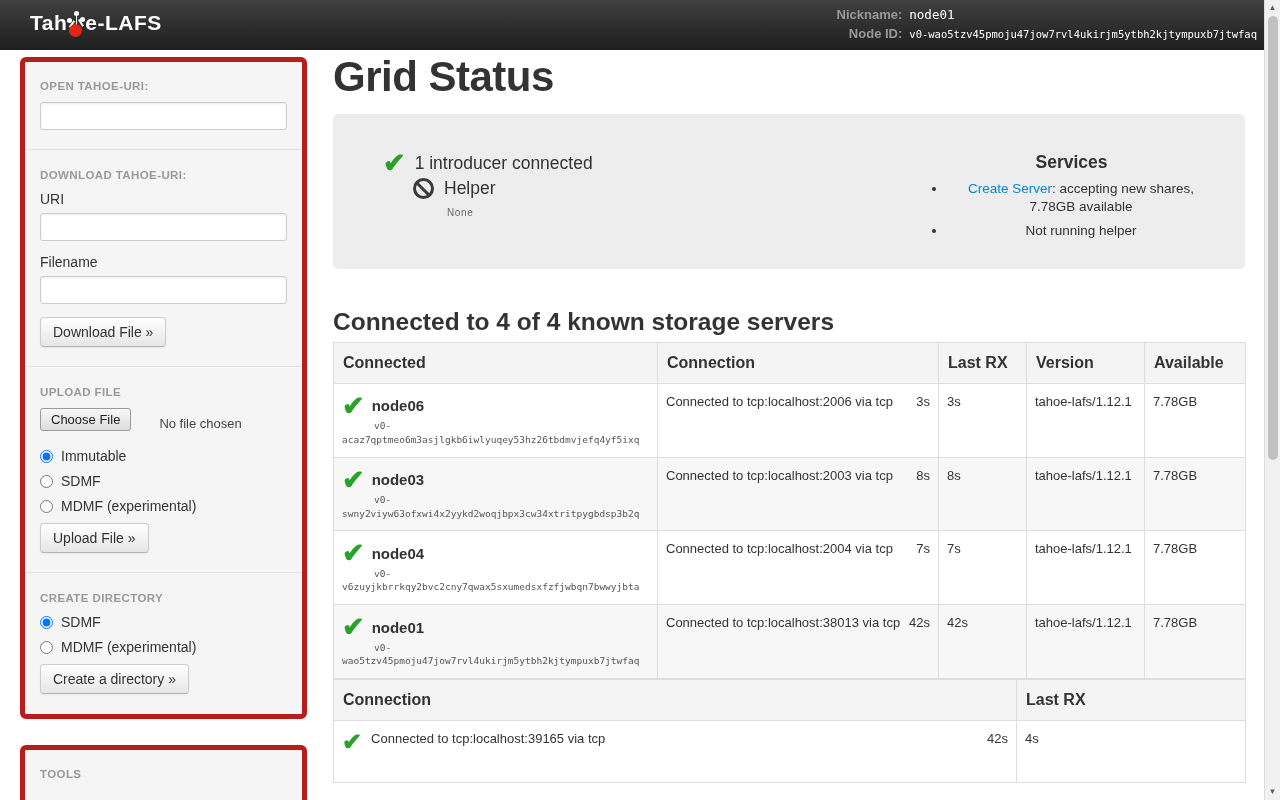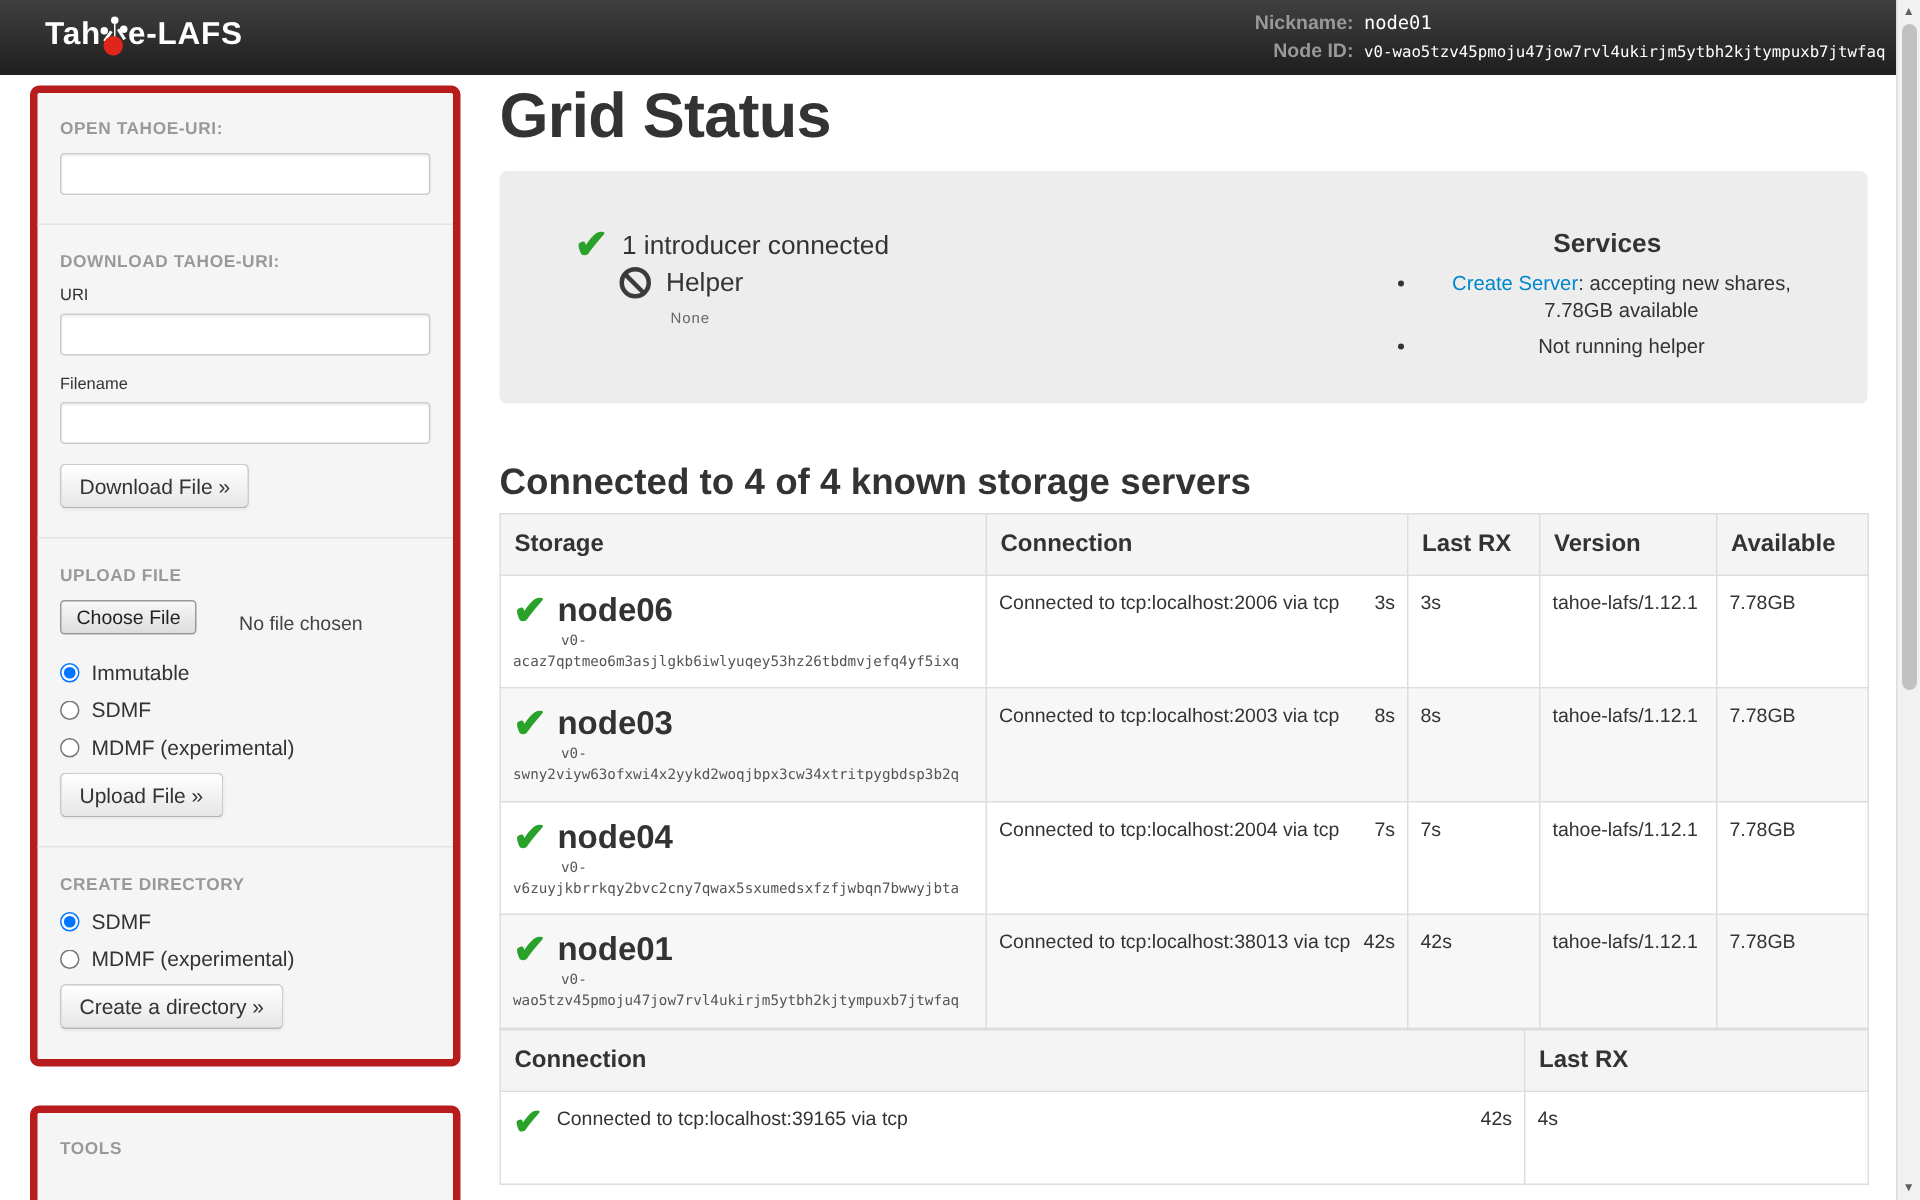--- a/index.html
+++ b/index.html
@@ -48,21 +48,21 @@
   .text-input { display:block; width:100%; height:28px; padding:4px 7px; font-size:13px;
                 font-family:"Liberation Sans", sans-serif; color:#333;
                 border:1px solid #ccc; border-radius:3px; background:#fff;
                 box-shadow:inset 0 1px 2px rgba(0,0,0,.08); margin-bottom:13px; }
   .btn { display:inline-block; padding:6px 12px; font-size:14px; color:#333;
          font-family:"Liberation Sans", sans-serif;
          background:linear-gradient(#ffffff,#e6e6e6); border:1px solid #ccc; border-bottom-color:#b3b3b3;
          border-radius:4px; box-shadow:inset 0 1px 0 rgba(255,255,255,.2), 0 1px 2px rgba(0,0,0,.06);
          cursor:pointer; }
   .divider { border:0; border-top:1px solid #e3e3e3; margin:19px -15px; }
-  .field-label { font-size:11px; color:#333; margin:2px 0 6px; }
+  .field-label { font-size:14px; color:#333; margin:2px 0 6px; }
   .radio-row { display:flex; align-items:center; gap:8px; font-size:14px; color:#333; margin-bottom:9px; }
   .radio-row input { margin:0; }
   .file-row { display:flex; align-items:flex-end; gap:28px; margin:2px 0 17px; }
   .file-btn { border:1px solid #9a9a9a; background:linear-gradient(#f8f8f8,#dddddd);
               padding:3px 10px; font-size:13px; color:#222; border-radius:3px; cursor:pointer; white-space:nowrap; }
   .file-status { font-size:13px; color:#444; }
 
   
   .main { position:absolute; left:333px; top:50px; width:912px; }
   h1.page-title { font-size:42px; font-weight:bold; color:#333; line-height:1.05; margin-top:5px; letter-spacing:-.5px; }
@@ -93,21 +93,21 @@
   table.grid { width:100%; border-collapse:collapse; table-layout:fixed; }
   table.grid th, table.grid td { border:1px solid #ddd; text-align:left; vertical-align:top; }
   table.grid th { background:#f4f4f4; font-size:16px; font-weight:bold; color:#333; padding:11px 9px; }
   table.grid td { font-size:13px; color:#333; padding:10px 8px; background:#fff; }
   table.storage tbody tr:nth-child(even) td { background:#f7f7f7; }
   col.c-nick { width:324px; } col.c-conn { width:281px; } col.c-rx { width:88px; }
   col.c-ver { width:118px; } col.c-avail { width:101px; }
   col.c-conn2 { width:683px; } col.c-rx2 { width:229px; }
 
   .nick-line { display:flex; align-items:center; gap:7px; }
-  .nick-name { font-size:22px; font-weight:bold; }
+  .nick-name { font-size:15px; font-weight:bold; }
   .peerid { font-family:"DejaVu Sans Mono", monospace; font-size:9.5px; color:#555;
             line-height:1.45; text-indent:32px; overflow-wrap:break-word; margin-top:1px; }
   .conn-cell { display:flex; justify-content:space-between; gap:8px; }
   .conn-time { white-space:nowrap; }
   td.rx { text-align:right; padding-right:10px; }
   .conn2-left { display:flex; align-items:flex-start; gap:9px; }
   .intro-row td { height:62px; }
 </style>
 </head>
 <body>
@@ -223,21 +223,21 @@
     <table class="grid storage">
       <colgroup>
           <col class="c-nick">
           <col class="c-conn">
           <col class="c-rx">
           <col class="c-ver">
           <col class="c-avail">
         </colgroup>
       <thead>
         <tr>
-          <th>Storage</th>
+          <th>Connected</th>
           <th>Connection</th>
           <th>Last RX</th>
           <th>Version</th>
           <th>Available</th>
         </tr>
       </thead>
       <tbody>
         <tr>
           <td>
             <div class="nick-line">

